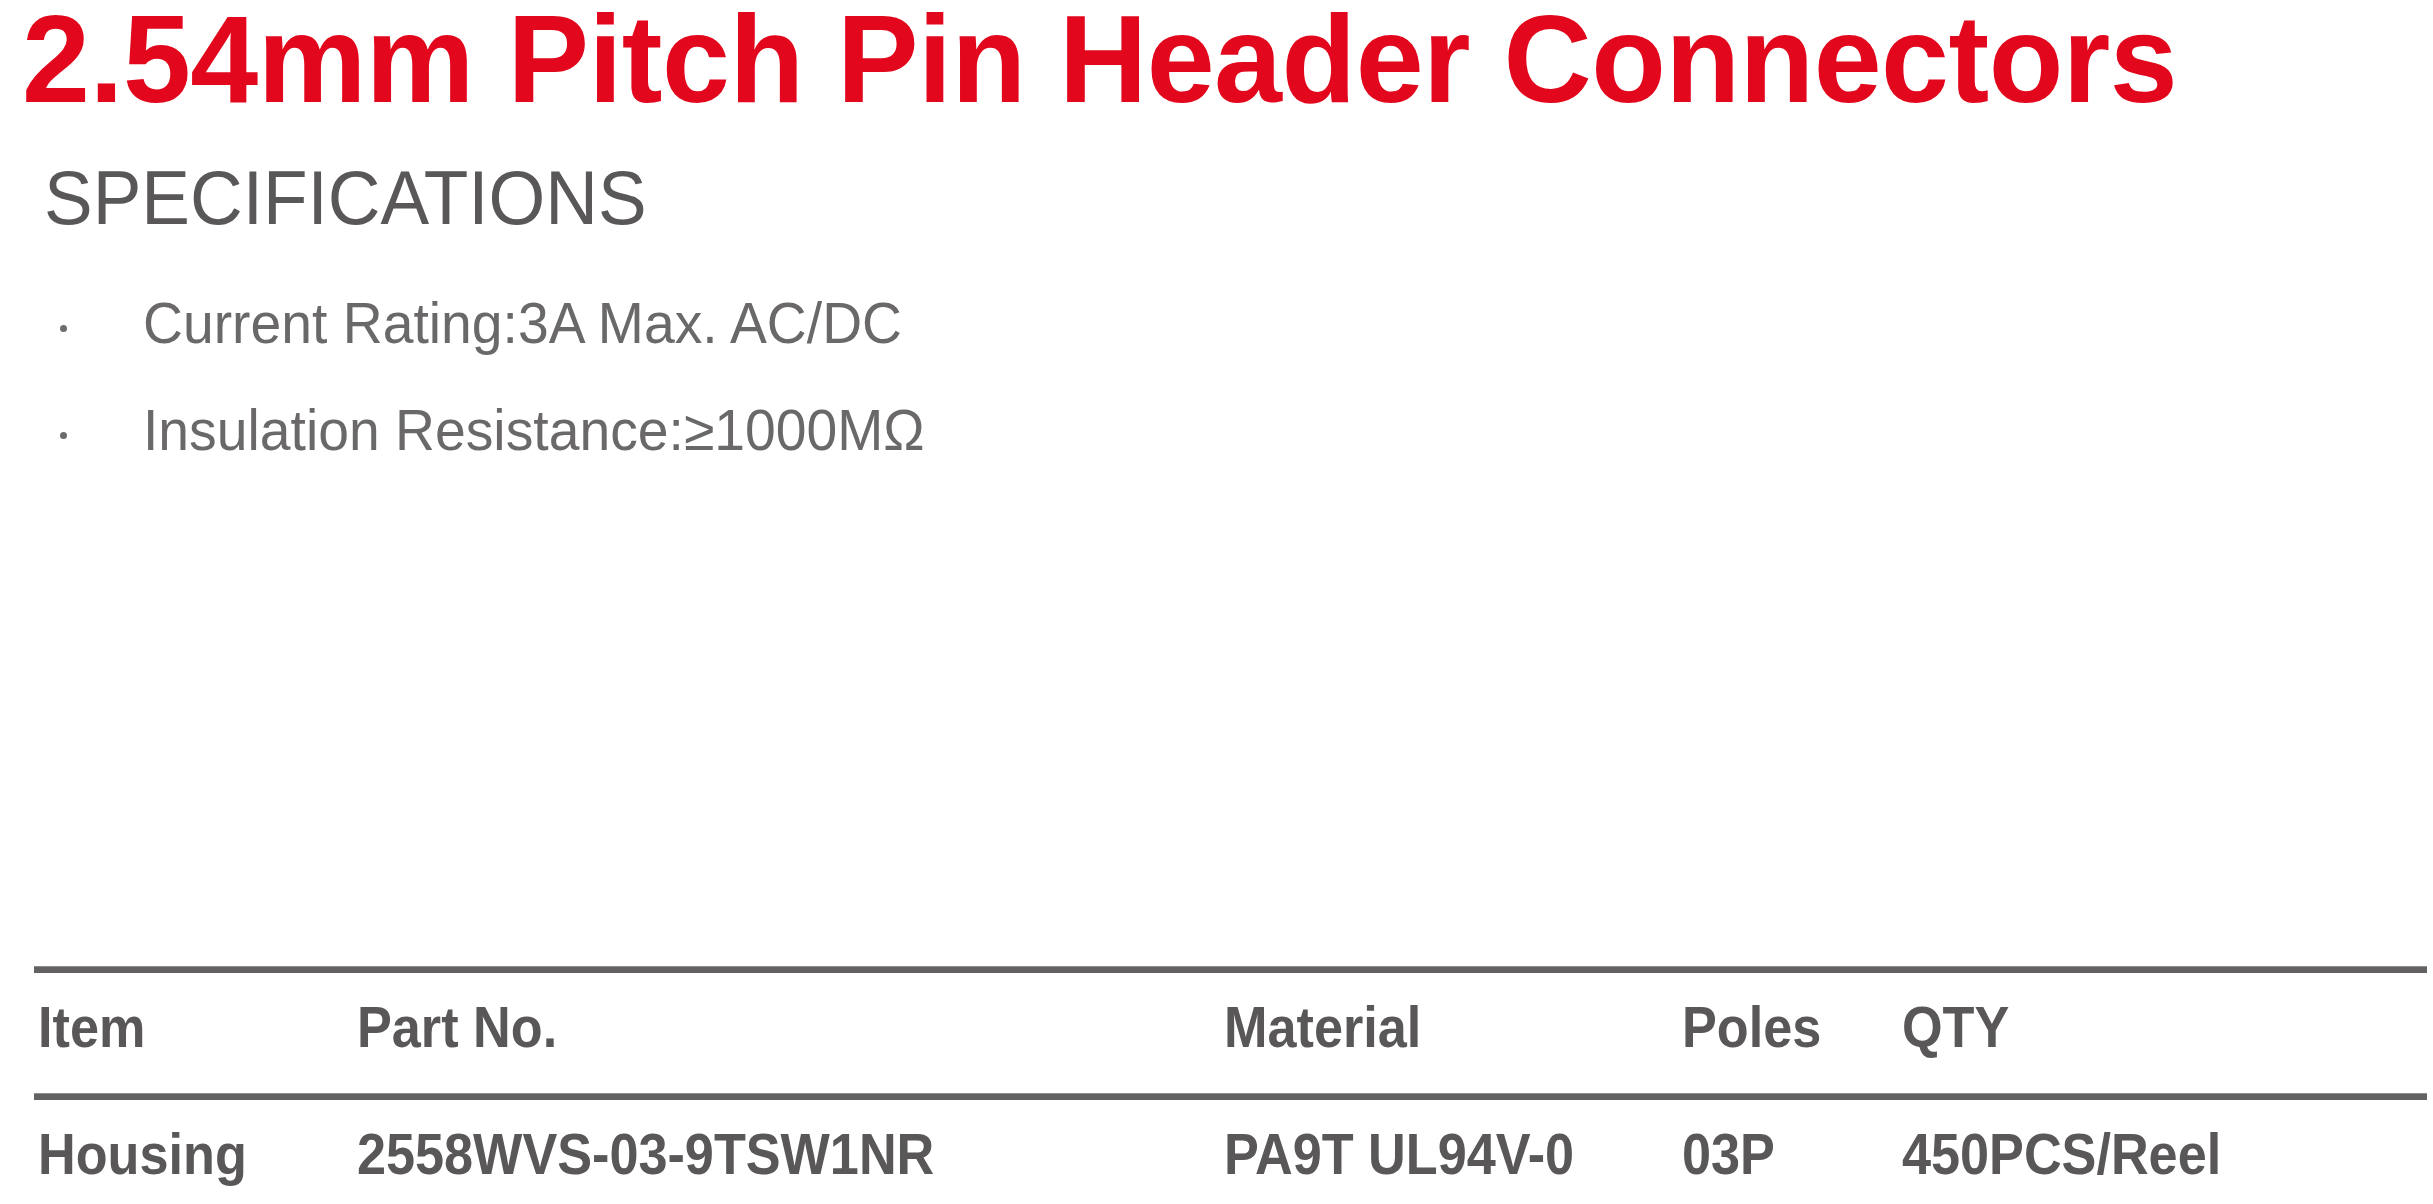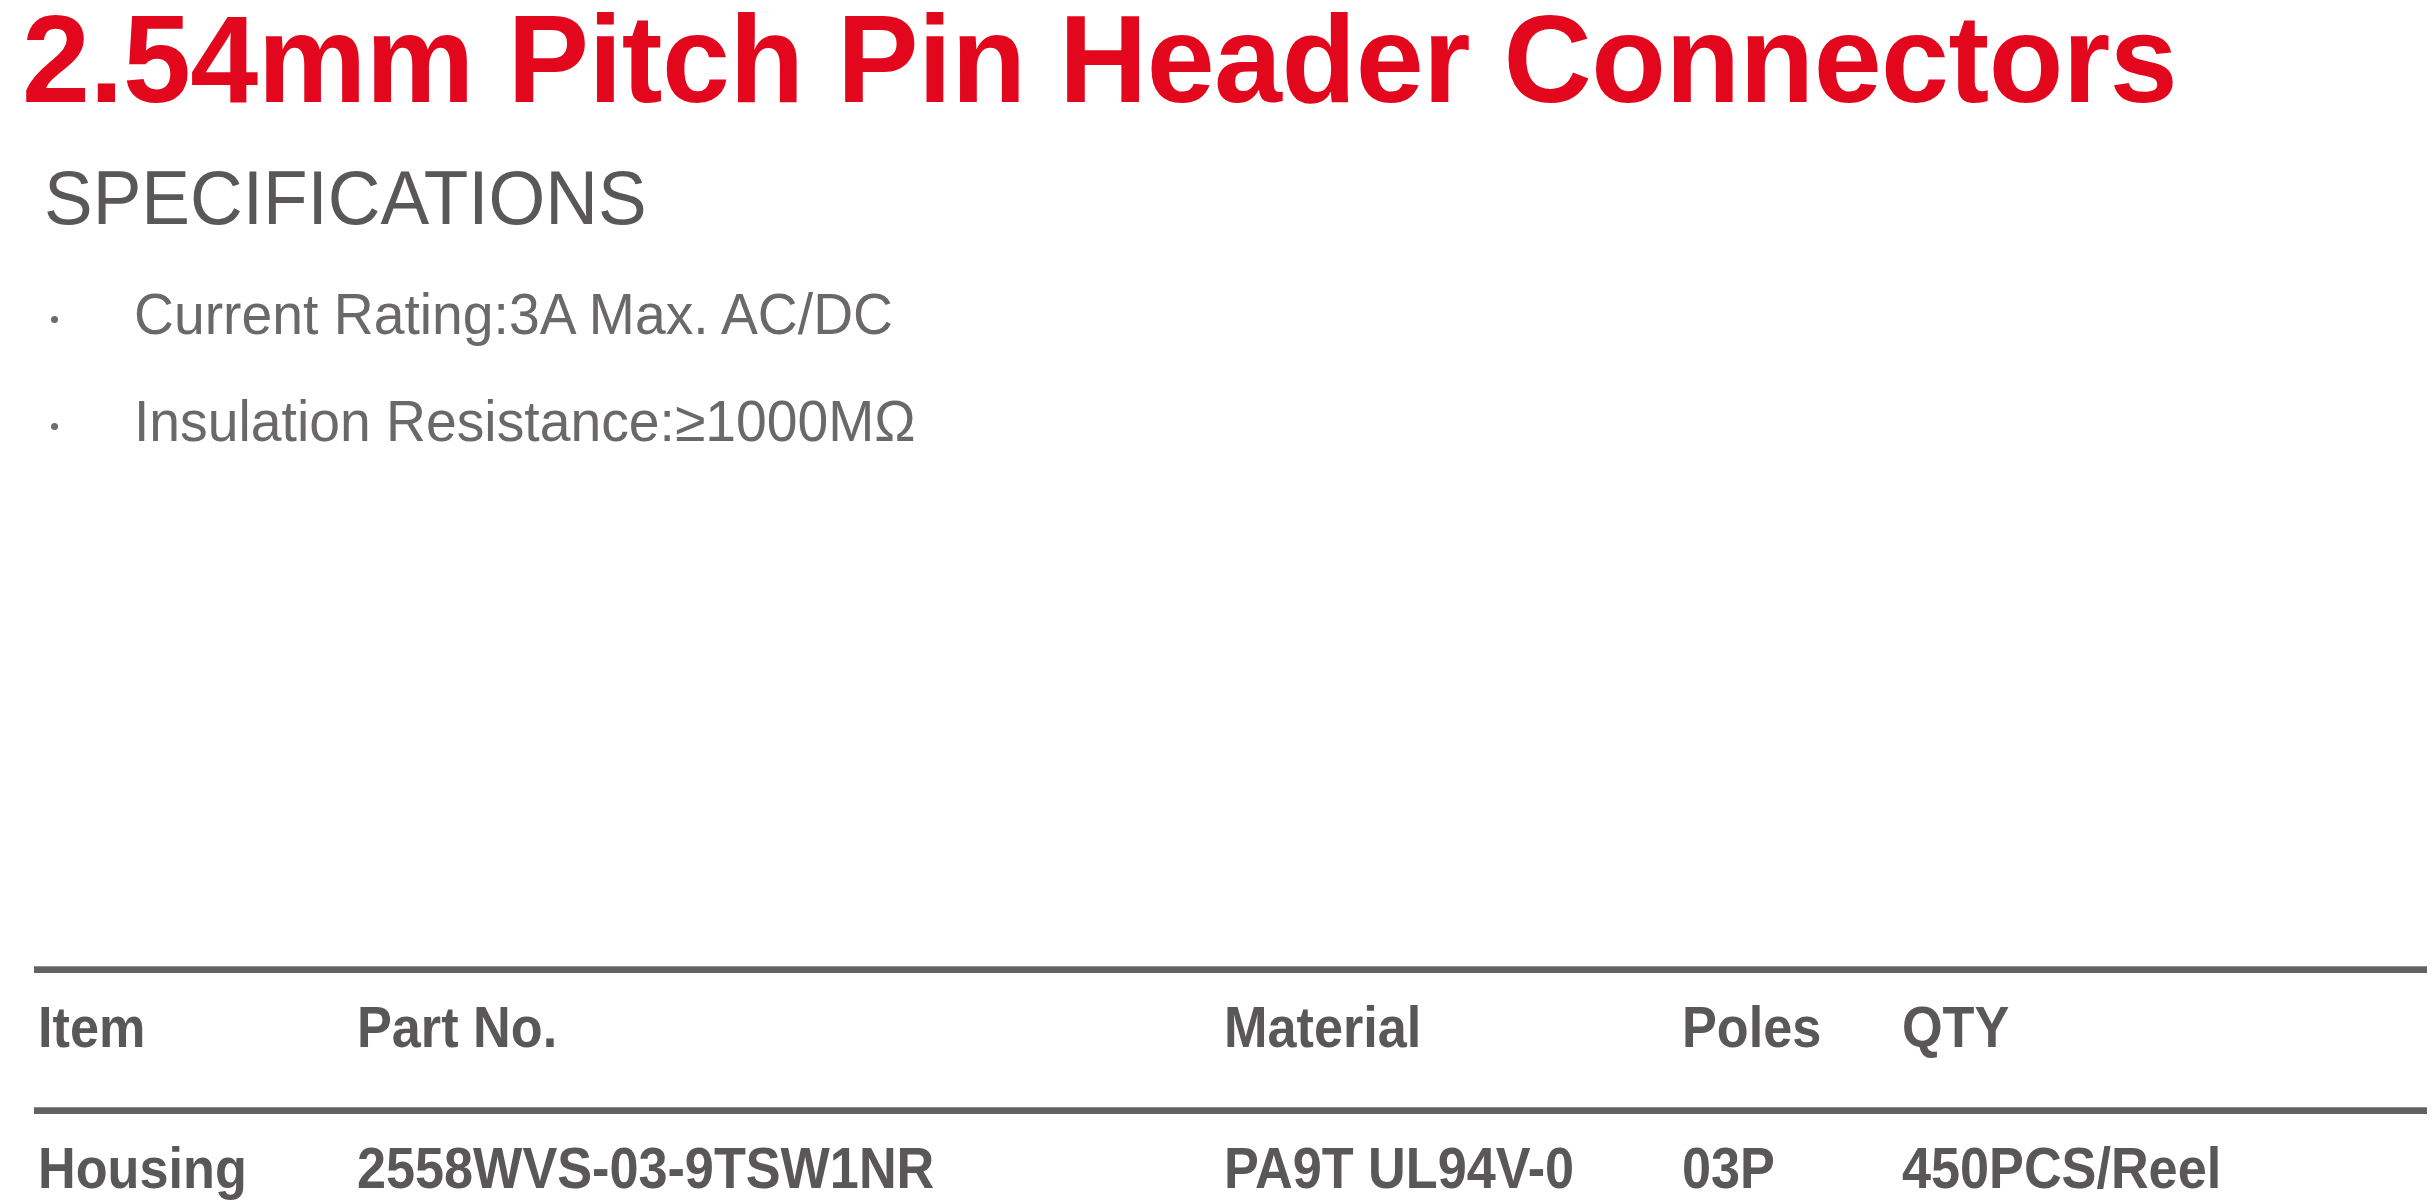--- a/index.html
+++ b/index.html
@@ -45,21 +45,21 @@
     transform: scaleX(0.96);
     transform-origin: left top;
   }
 
   
   .spec-list {
     position: absolute;
     left: 0;
     top: 276px;
     width: 2256px;
-    margin: 4px;
+    margin: 13px;
     padding: 0;
     list-style: none;
   }
   .spec-item {
     position: relative;
     height: 69px;
     margin-bottom: 38px;
   }
   .spec-bullet {
     position: absolute;
@@ -96,21 +96,21 @@
     height: 6px;
     background: #636161;
     border-top: 1px solid #8f8d8d;
     box-sizing: border-box;
   }
   .rule-top   { height: 7px; }
   .rule-mid   { height: 7px; }
 
   .trow {
     position: relative;
-    height: 134px;
+    height: 120px;
   }
   .cell {
     position: absolute;
     top: 16px;
     font-family: "Liberation Sans Narrow", "Liberation Sans", sans-serif;
     font-weight: bold;
     font-size: 58px;
     line-height: 76px;
     color: #595757;
     white-space: nowrap;

